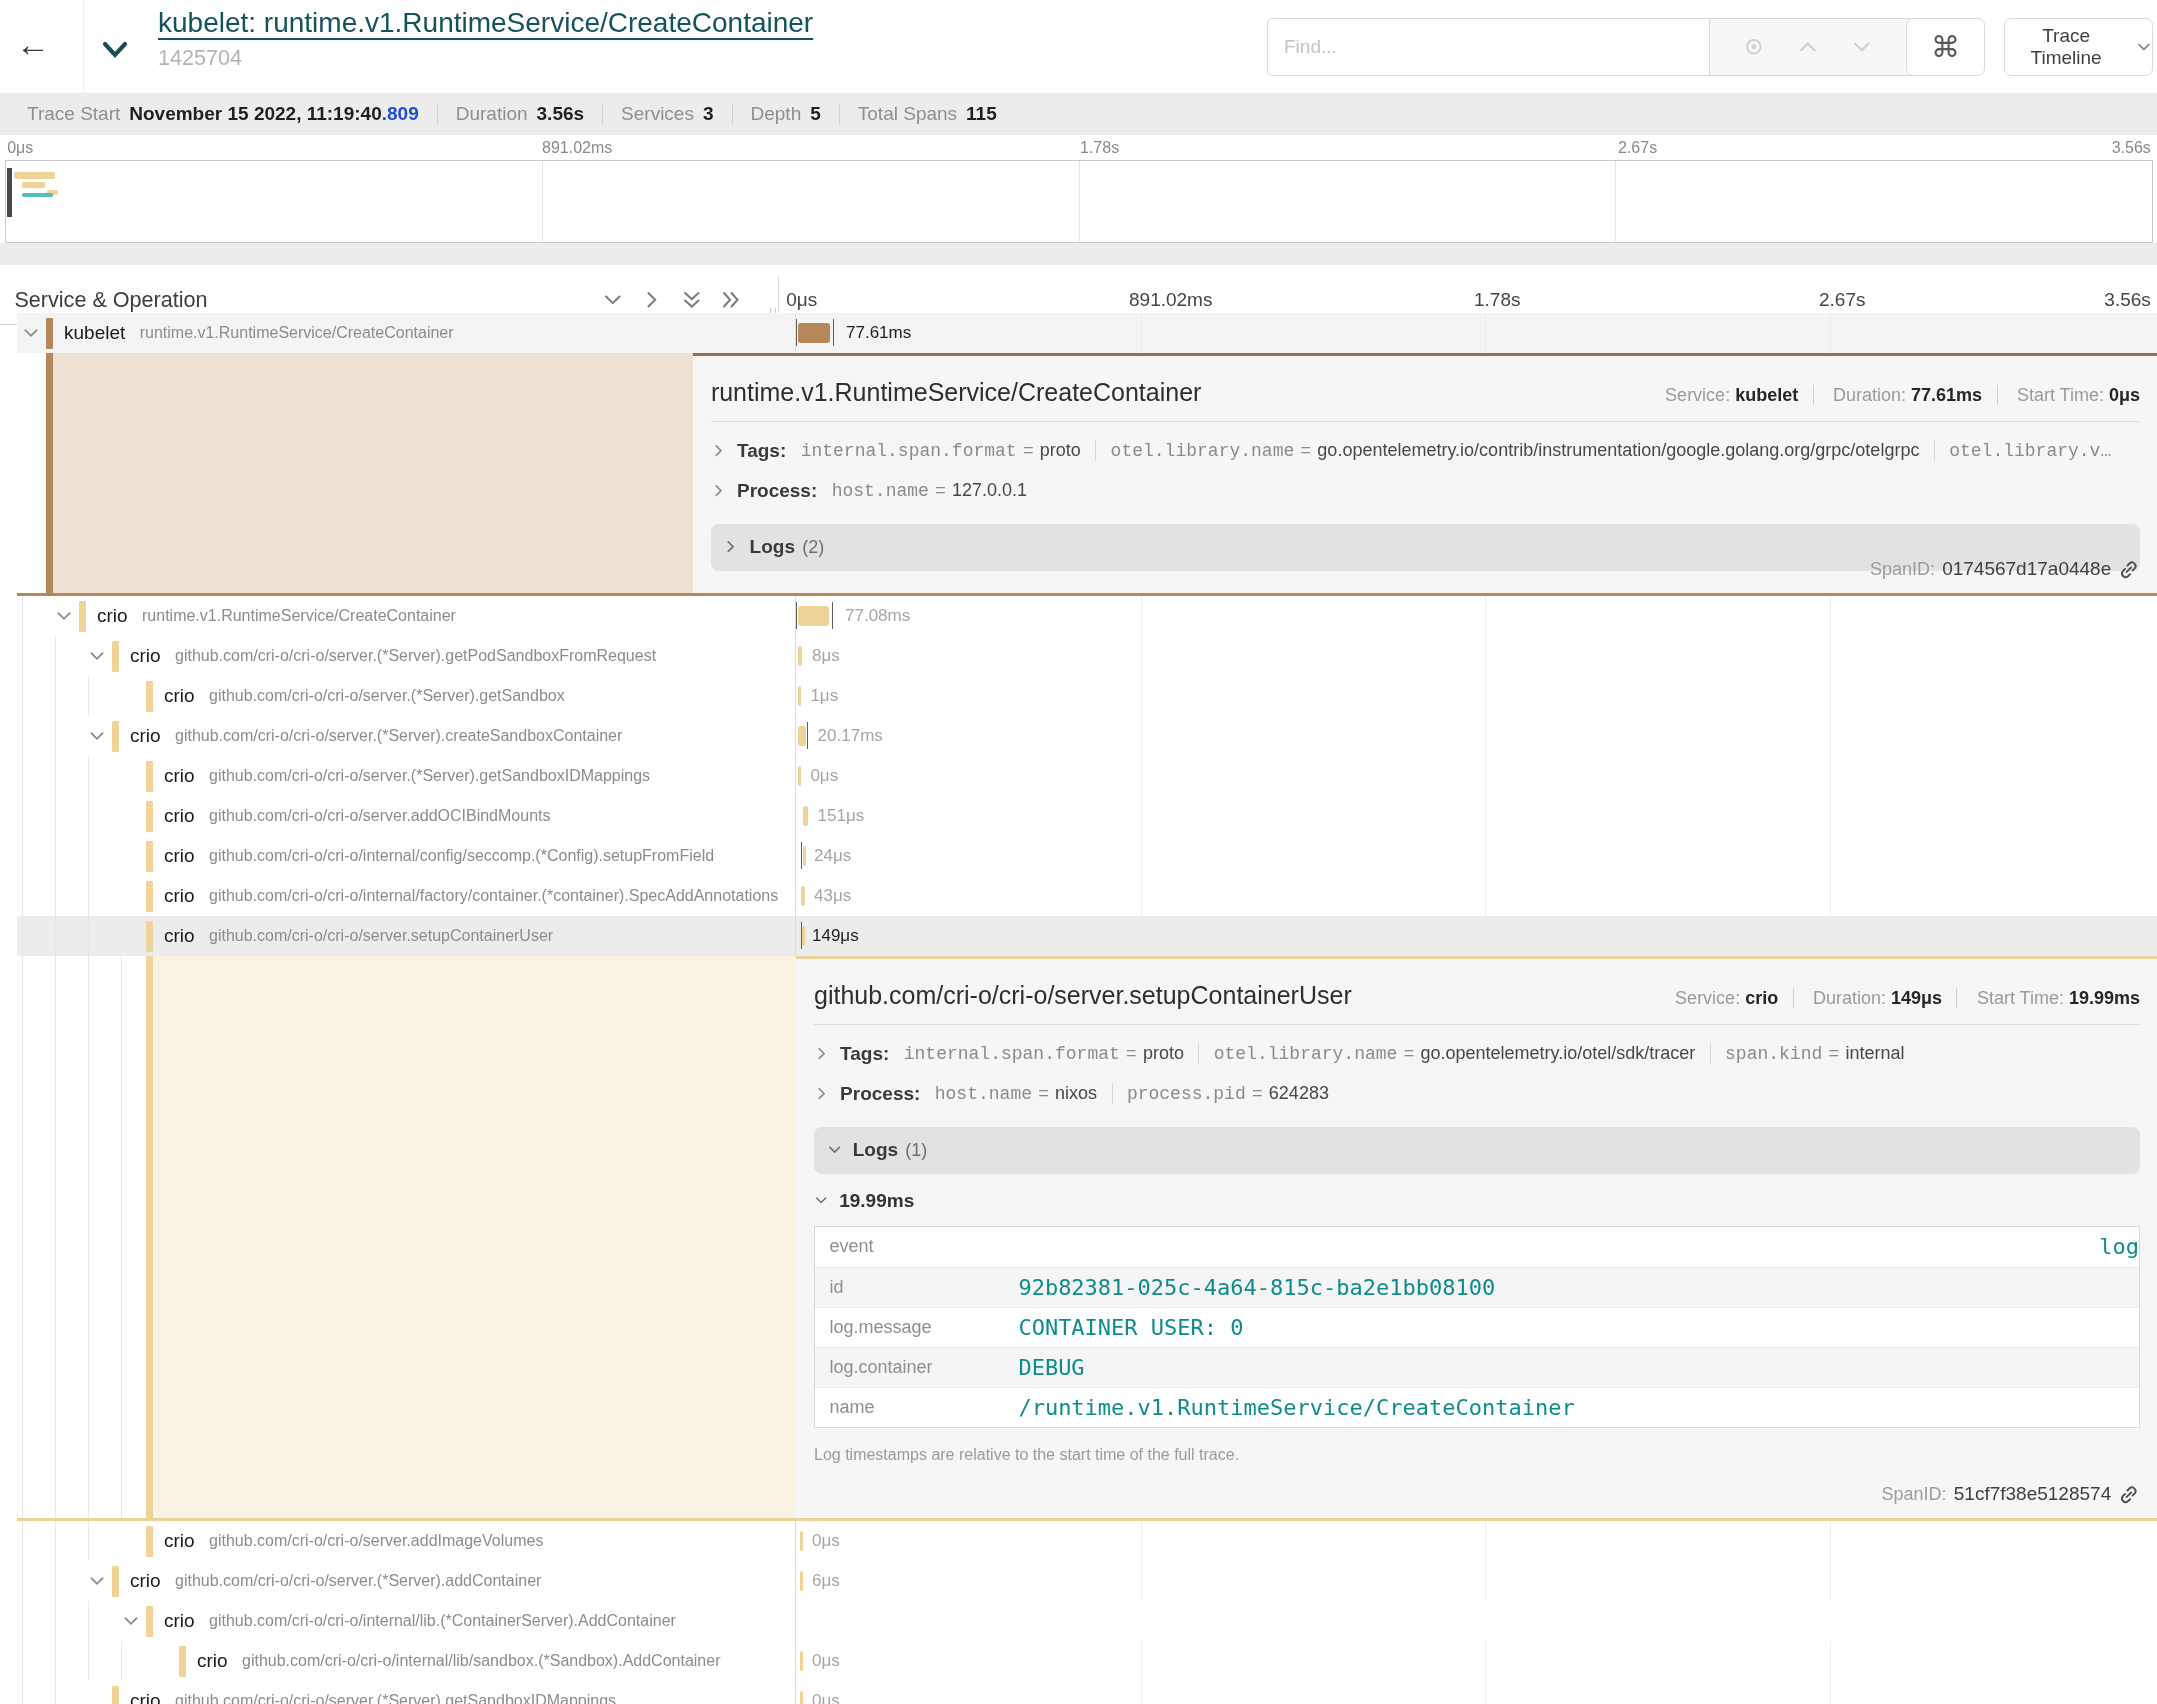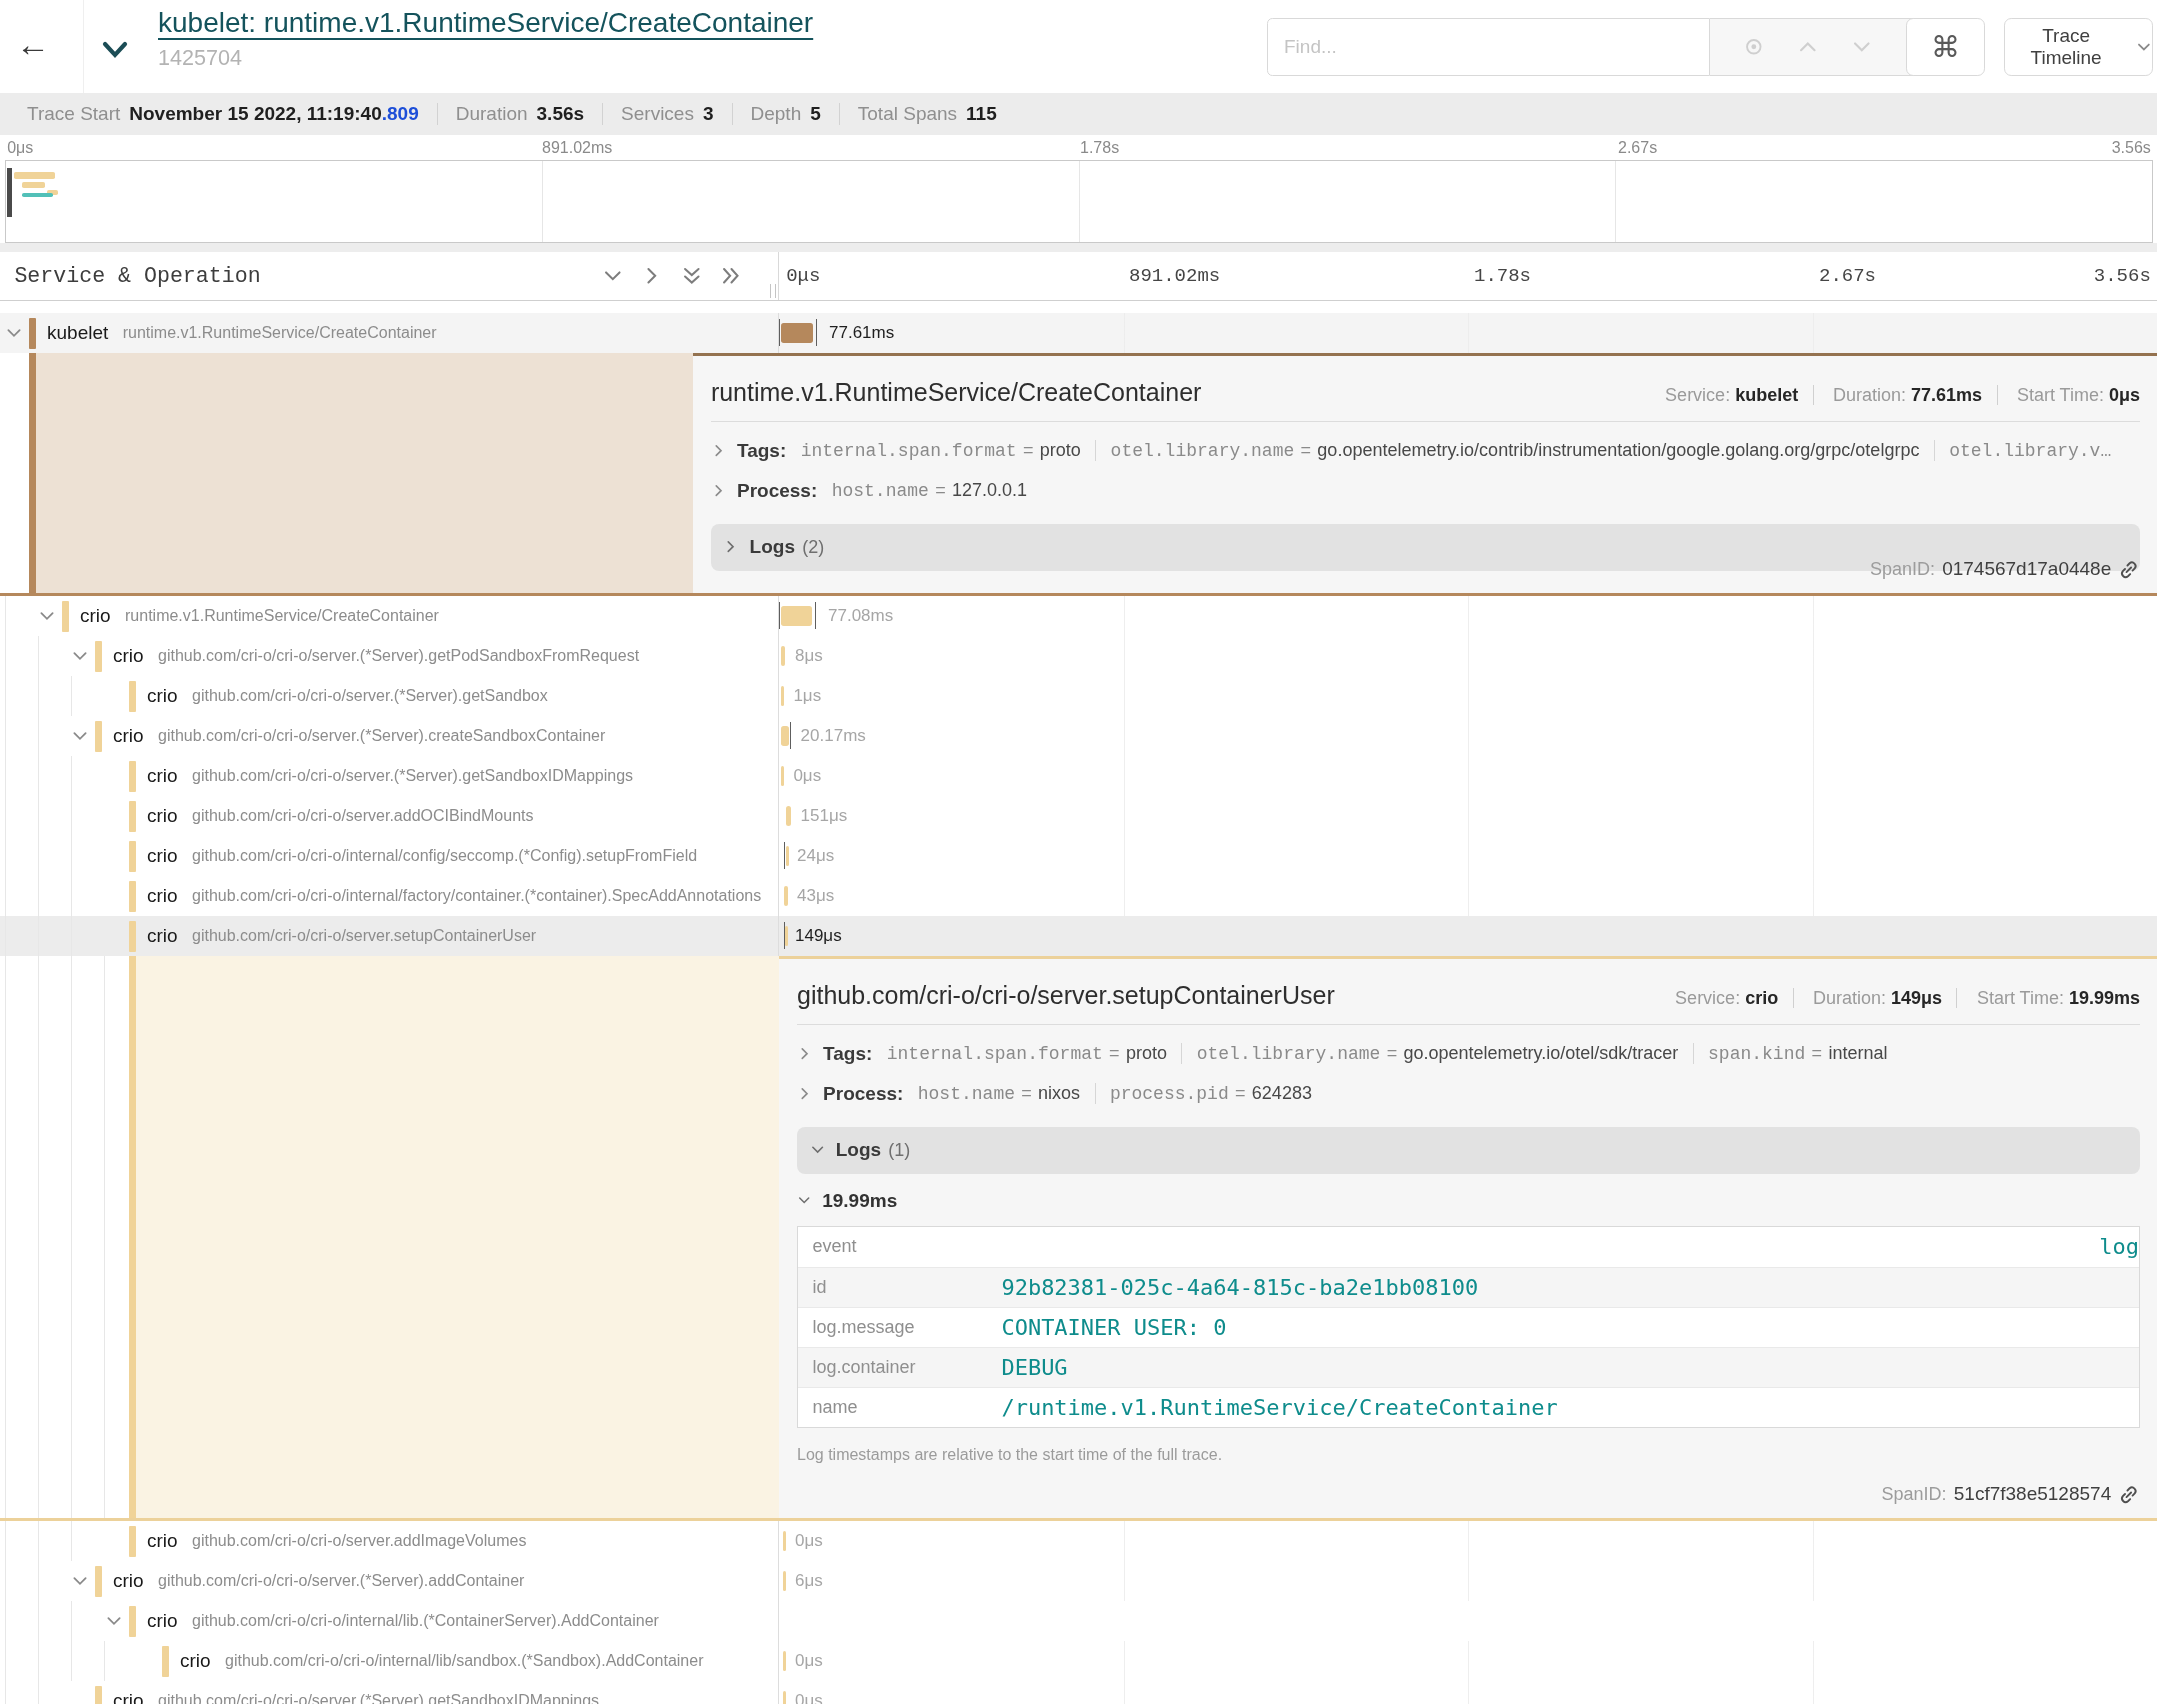--- a/index.html
+++ b/index.html
@@ -40,30 +40,30 @@
   .mm-ticks span { position:absolute; top:3.6px; }
   .mm-canvas { position:absolute; left:5.4px; right:5.4px; top:160px; height:83px; border:0.9px solid #c9c9c9; background:
       linear-gradient(#e3e3e3,#e3e3e3) 25% 0/0.9px 100% no-repeat,
       linear-gradient(#e3e3e3,#e3e3e3) 50% 0/0.9px 100% no-repeat,
       linear-gradient(#e3e3e3,#e3e3e3) 75% 0/0.9px 100% no-repeat, #fff; }
   .mm-scrubber { position:absolute; left:0.9px; top:7.2px; width:4.5px; height:49px; background:#4a4a4a; }
   .mm-bar { position:absolute; border-radius:1.8px; }
   .mm-gap { position:absolute; left:0; top:243px; width:100%; height:21.6px; background:#ededed; }
 
   
-  .grid-head { position:absolute; left:0; top:252px; width:100%; height:49px; background:#fff; border-bottom:0.9px solid #cfcfcf; display:flex;font-family:Liberation Mono, monospace; }
+  .grid-head { position:absolute; left:0; top:276px; width:100%; height:49px; background:#fff; border-bottom:0.9px solid #cfcfcf; display:flex; }
   .gh-left { width:779px; position:relative; border-right:0.9px solid #d9d9d9; display:flex; align-items:center; }
   .gh-title { font-size:21.6px; color:#3d3d3d; padding-left:14.4px; font-weight:500; }
   .gh-icons { position:absolute; right:36px; display:flex; gap:18px; color:#7d7d7d; }
   .gh-grip { position:absolute; right:1.8px; bottom:1.8px; width:6.3px; height:14.4px; border-left:0.9px solid #c4c4c4; border-right:0.9px solid #c4c4c4; }
   .gh-right { flex:1; position:relative; font-size:19px; color:#454545; }
   .gh-right span { position:absolute; top:12.6px; }
 
   
-  .rows { position:absolute; left:0; top:313px; width:100%; bottom:0; overflow:hidden; }
+  .rows { position:absolute; left:0; top:313px; width:100%; bottom:0; overflow:hidden;padding-left:17px; }
   .row { display:flex; height:40px; position:relative; background:#fff; }
   .row.shade { background:#f4f4f4; }
   .row.sel { background:#ececec; }
   .cell-left { width:779px; position:relative; border-right:0.9px solid #ddd; height:100%; }
   .g { position:absolute; top:0; bottom:0; width:0.9px; background:#e7e7e7; }
   .chev { position:absolute; left:calc(var(--x) - 24px); top:50%; transform:translateY(-50%); color:#8a8a8a; line-height:0; }
   .cbar { position:absolute; left:var(--x); top:4.5px; bottom:4.5px; width:7.2px; border-radius:0.9px; }
   .c-kubelet { background:#b5885c; }
   .c-crio { background:#f0d398; }
   .names { position:absolute; left:calc(var(--x) + 18px); right:7.2px; top:0; height:100%; display:flex; align-items:center; gap:14.4px; white-space:nowrap; overflow:hidden; }

